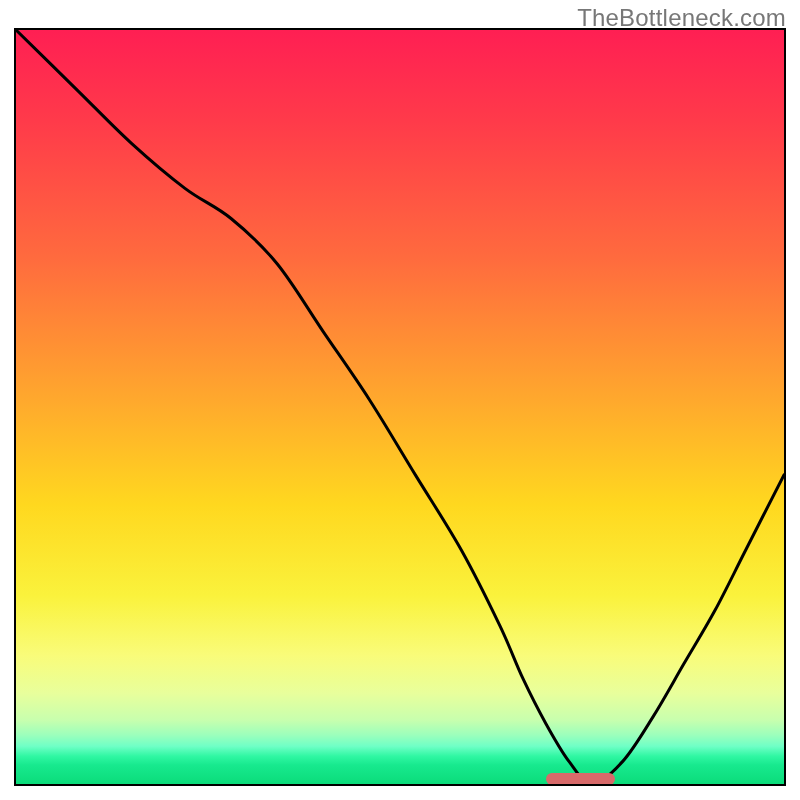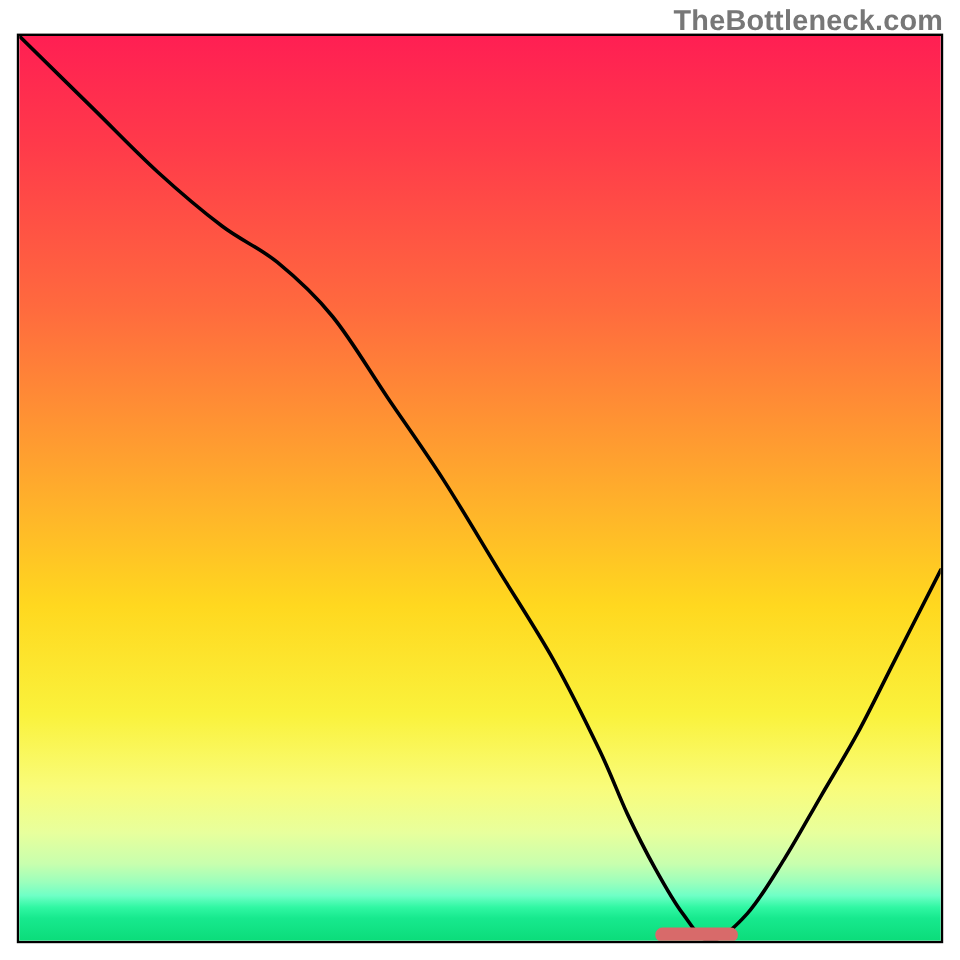--- a/index.html
+++ b/index.html
@@ -14,21 +14,21 @@
     position: relative;
     width: 800px;
     height: 800px;
   }
   .watermark {
     position: absolute;
     top: 4px;
     right: 14px;
     color: #777;
     font-size: 24px;
-    font-weight: 700;
+    font-weight: 400;
     letter-spacing: 0.2px;
     text-align: right;
   }
   .plot-border {
     position: absolute;
     left: 14px;
     top: 28px;
     width: 772px;
     height: 758px;
     border: 2px solid #000;

